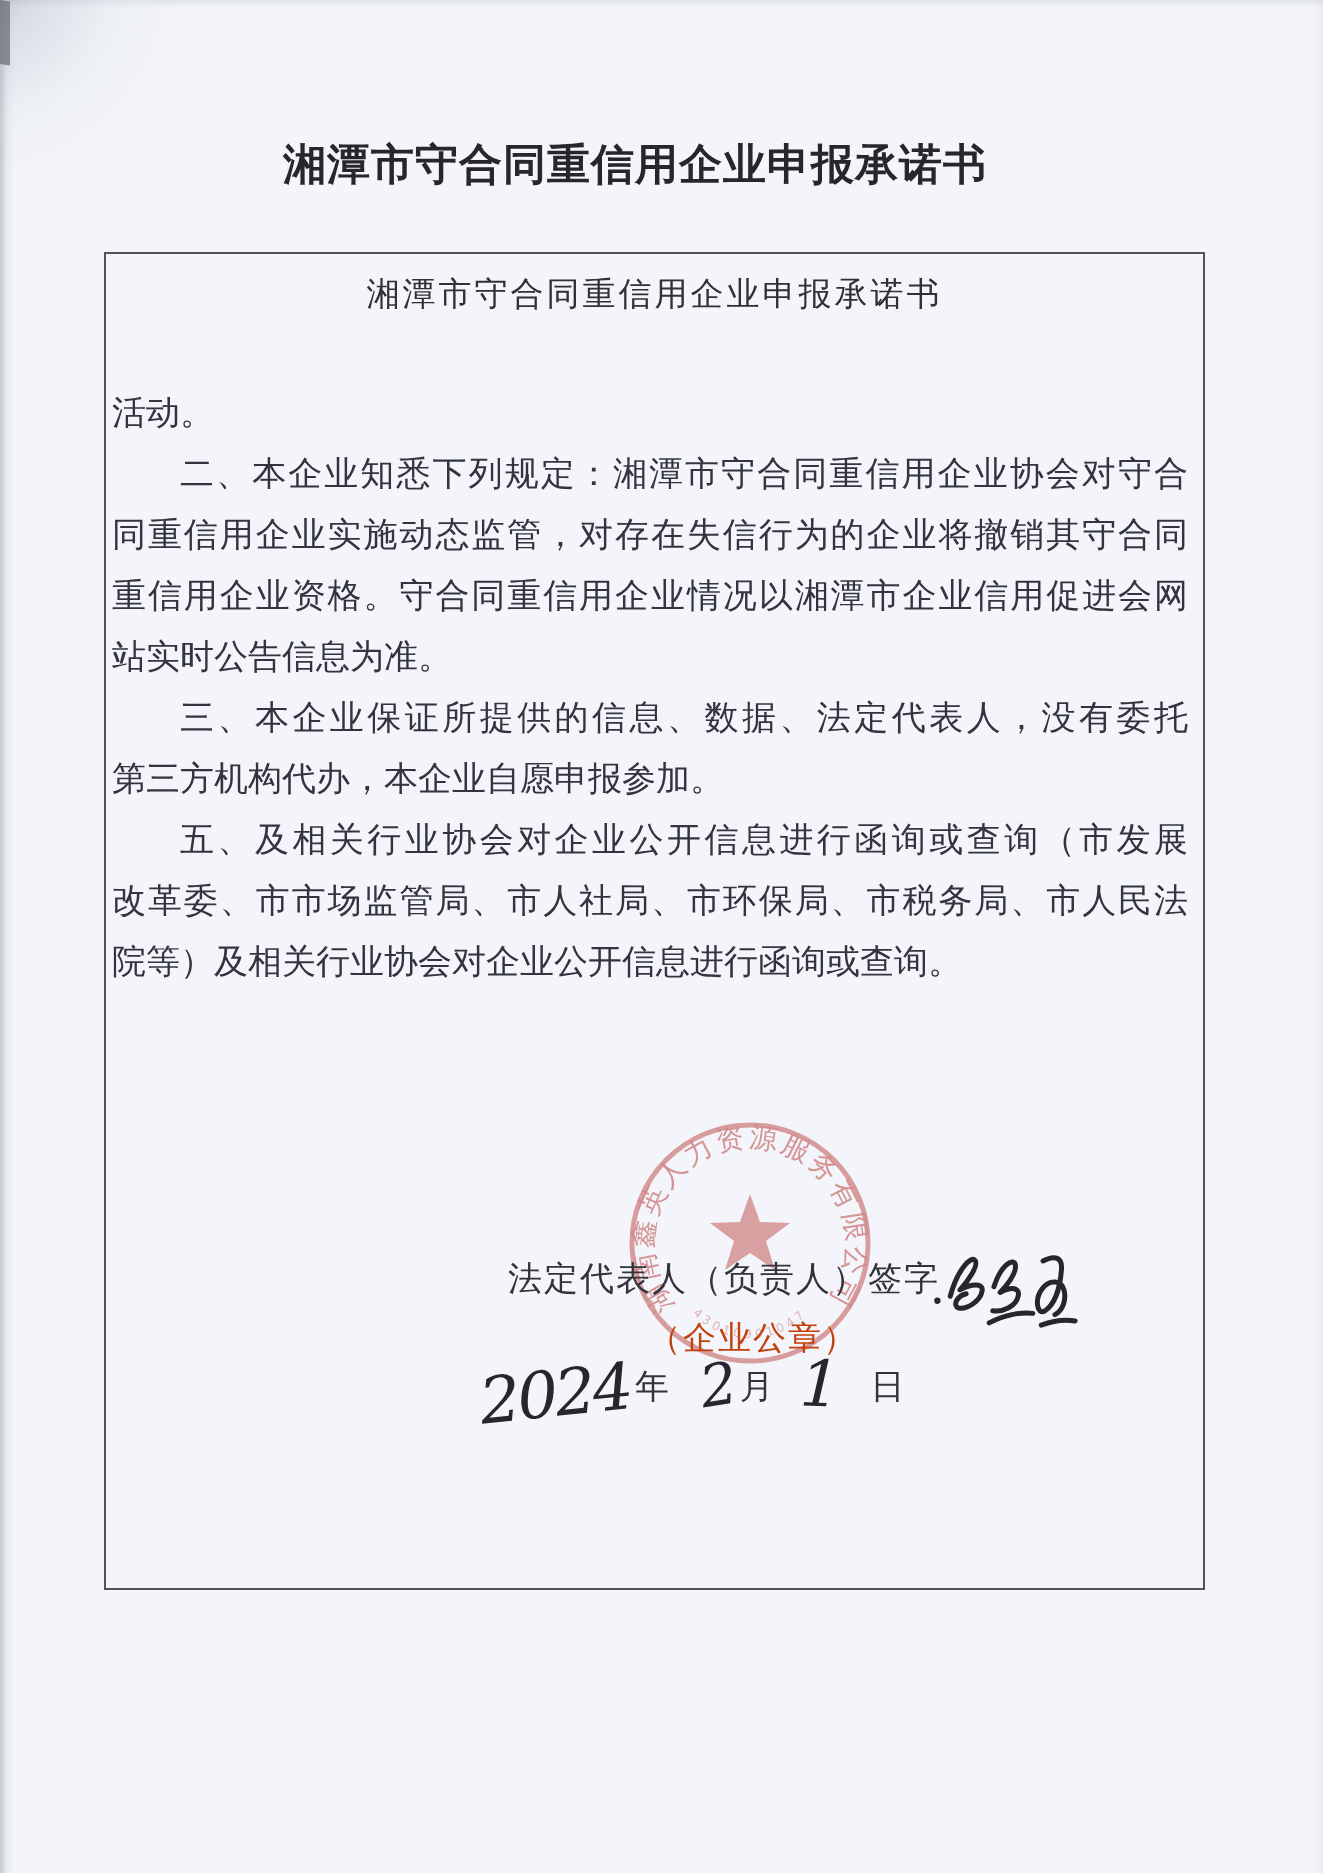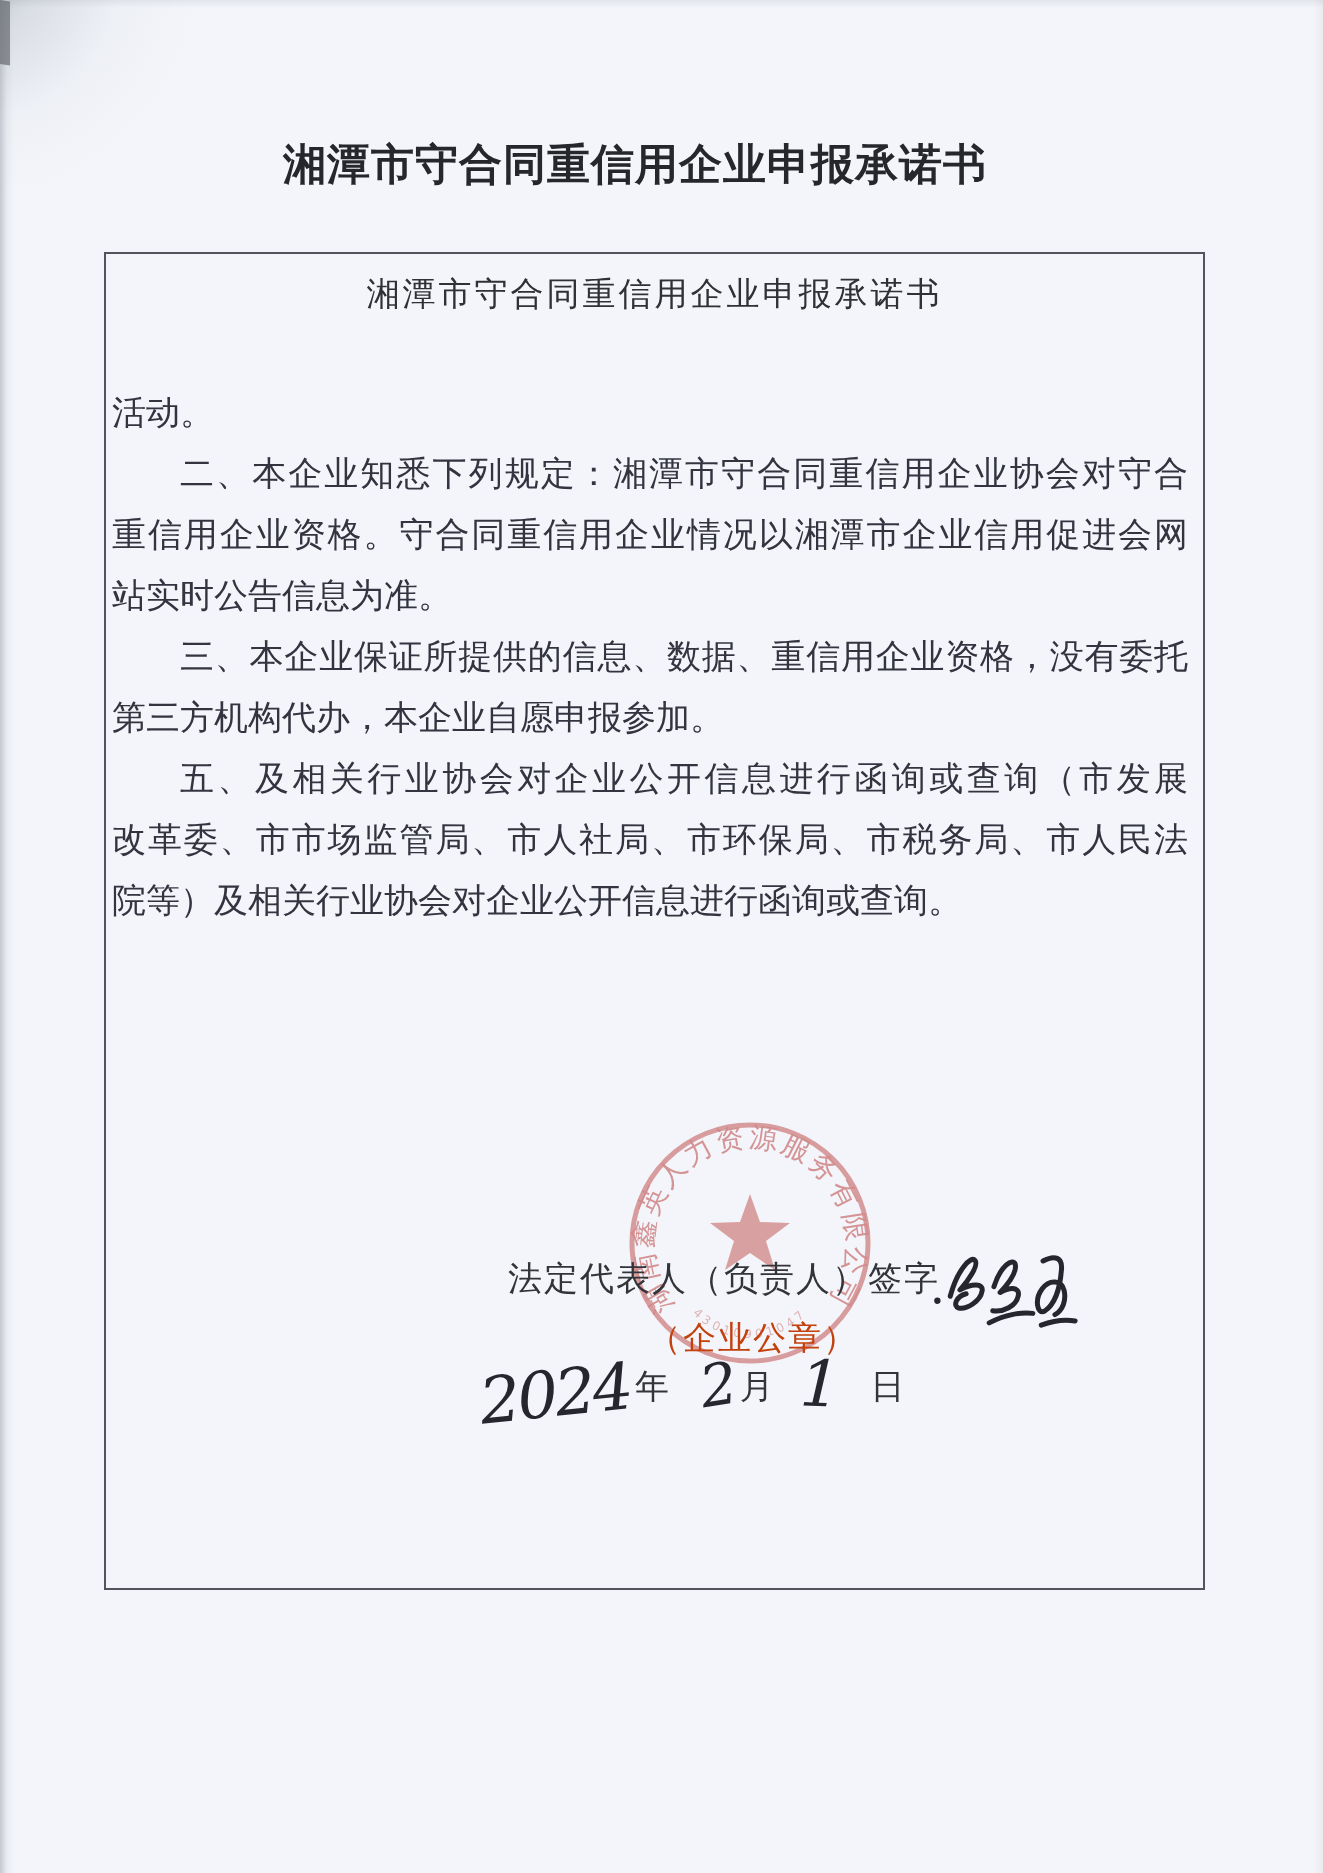--- a/index.html
+++ b/index.html
@@ -83,23 +83,24 @@
 
 <div class="main-title">湘潭市守合同重信用企业申报承诺书</div>
 
 <div class="frame"></div>
 
 <div class="inner-title">湘潭市守合同重信用企业申报承诺书</div>
 
 <div class="body-lines">
   <div class="line end">活动。</div>
   <div class="line ind">二、本企业知悉下列规定：湘潭市守合同重信用企业协会对守合</div>
+  <div class="line">同重信用企业实施动态监管，对存在失信行为的企业将撤销其守合同</div>
   <div class="line">重信用企业资格。守合同重信用企业情况以湘潭市企业信用促进会网</div>
   <div class="line end">站实时公告信息为准。</div>
-  <div class="line ind">三、本企业保证所提供的信息、数据、重信用企业资格，没有委托</div>
+  <div class="line ind">三、本企业保证所提供的信息、数据、法定代表人，没有委托</div>
   <div class="line end">第三方机构代办，本企业自愿申报参加。</div>
   <div class="line ind">五、及相关行业协会对企业公开信息进行函询或查询（市发展</div>
   <div class="line">改革委、市市场监管局、市人社局、市环保局、市税务局、市人民法</div>
   <div class="line end">院等）及相关行业协会对企业公开信息进行函询或查询。</div>
 </div>
 
 <svg class="stamp" viewBox="0 0 264 264">
   <defs>
     <path id="arcTop" d="M 61,198 A 97,97 0 1 1 203,198" fill="none"></path>
     <path id="arcBottom" d="M 52,146 A 80,80 0 1 0 212,146" fill="none"></path>

